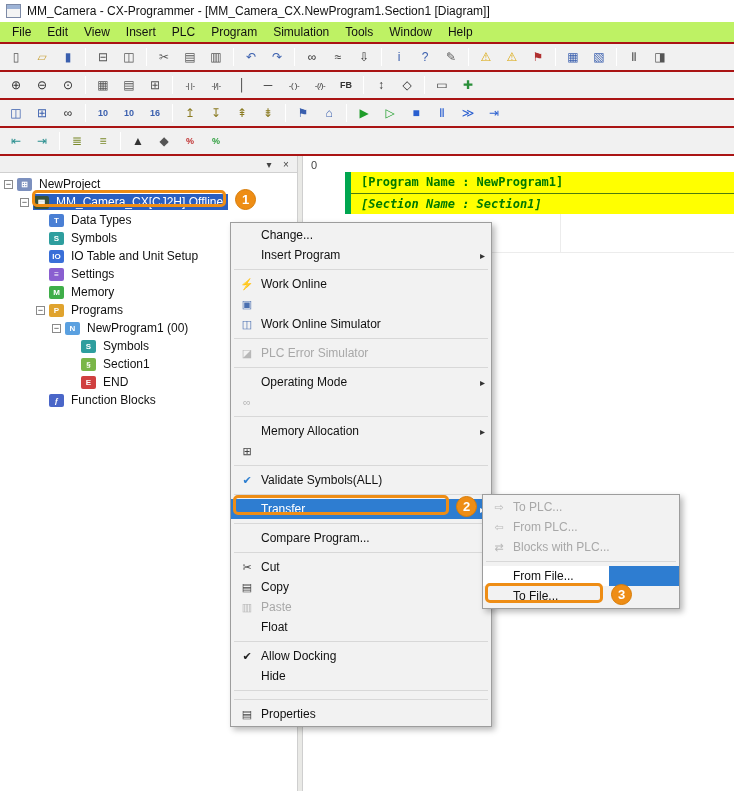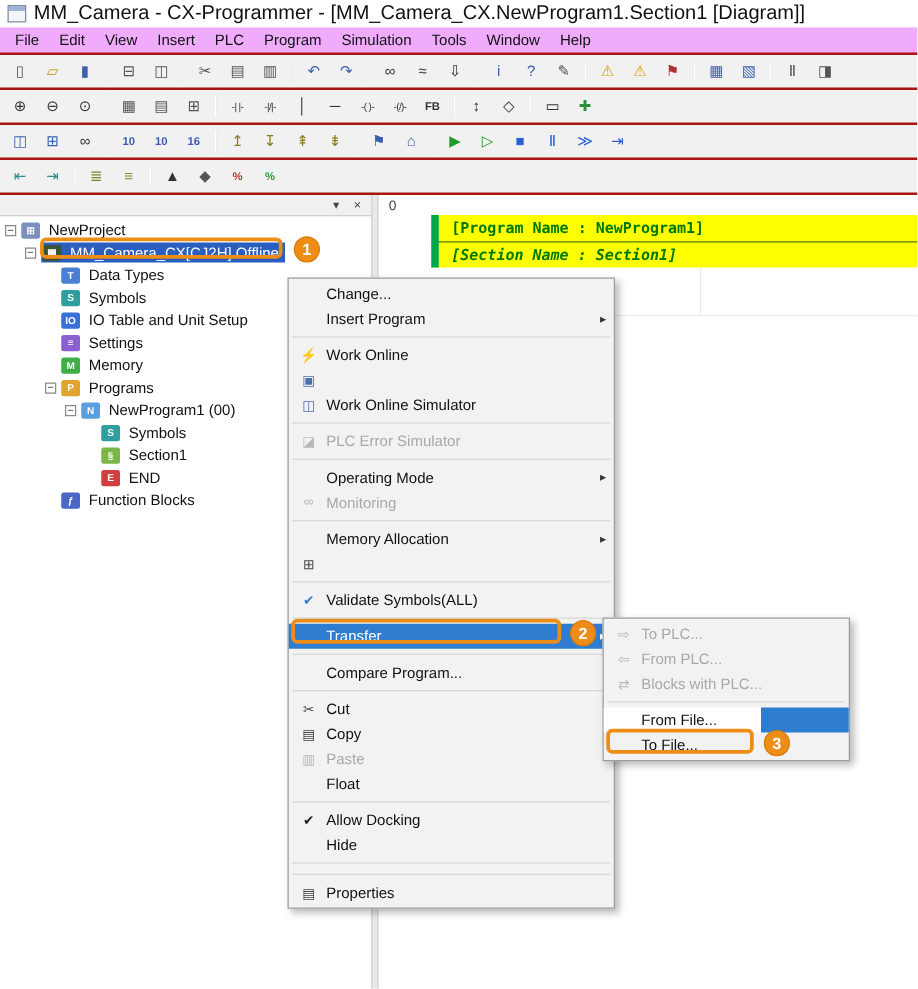--- a/index.html
+++ b/index.html
@@ -4,23 +4,23 @@
 <style>
   * { box-sizing: border-box; }
   html,body { margin:0; padding:0; }
   body {
     width:734px; height:791px; position:relative; overflow:hidden;
     font-family:"Liberation Sans", sans-serif; font-size:12px; color:#111; background:#fff;
   }
   
   .titlebar { height:22px; display:flex; align-items:center; gap:6px; padding:0 6px; background:#fff; }
   .app-icon { width:15px; height:14px; border:1px solid #7d8aa6; background:linear-gradient(180deg,#9db3d6 0 4px,#f4f4f4 4px); flex:none; }
-  .title-text { font-size:16px; white-space:nowrap; }
-  
-  .menubar { height:22px; display:flex; align-items:center; padding-left:4px; background:#f0abfc; border-bottom:2px solid #aa1414; }
+  .title-text { font-size:12px; white-space:nowrap; }
+  
+  .menubar { height:22px; display:flex; align-items:center; padding-left:4px; background:#bef264; border-bottom:2px solid #aa1414; }
   .mb-item { padding:2px 8px; cursor:default; }
   
   .toolbar { height:28px; display:flex; align-items:center; gap:2px; padding:0 4px; background:#f1f1f1; border-bottom:2px solid #aa1414; }
   .tbtn { width:24px; height:22px; display:flex; align-items:center; justify-content:center; padding:0;
           background:transparent; border:1px solid transparent; font-family:inherit; font-size:12px; color:#555; }
   .tbtn.txt { font-size:9px; font-weight:bold; }
   .tbtn.lad { font-size:8px; letter-spacing:-0.5px; white-space:nowrap; }
   .tbtn.round { }
   .tsep { width:1px; height:18px; background:#c3c3c3; border-right:1px solid #fff; margin:0 3px; flex:none; }
   
@@ -323,21 +323,20 @@
     <span class="mlabel">PLC Error Simulator</span>
   </div>
   <div class="msep"></div>
   <div class="mi">
     <span class="mico"></span>
     <span class="mlabel">Operating Mode</span>
     <span class="marrow">▸</span>
   </div>
   <div class="mi dis">
     <span class="mico">∞</span>
-    <span class="mlabel">Monitoring</span>
   </div>
   <div class="msep"></div>
   <div class="mi">
     <span class="mico"></span>
     <span class="mlabel">Memory Allocation</span>
     <span class="marrow">▸</span>
   </div>
   <div class="mi">
     <span class="mico c-d">⊞</span>
   </div>

